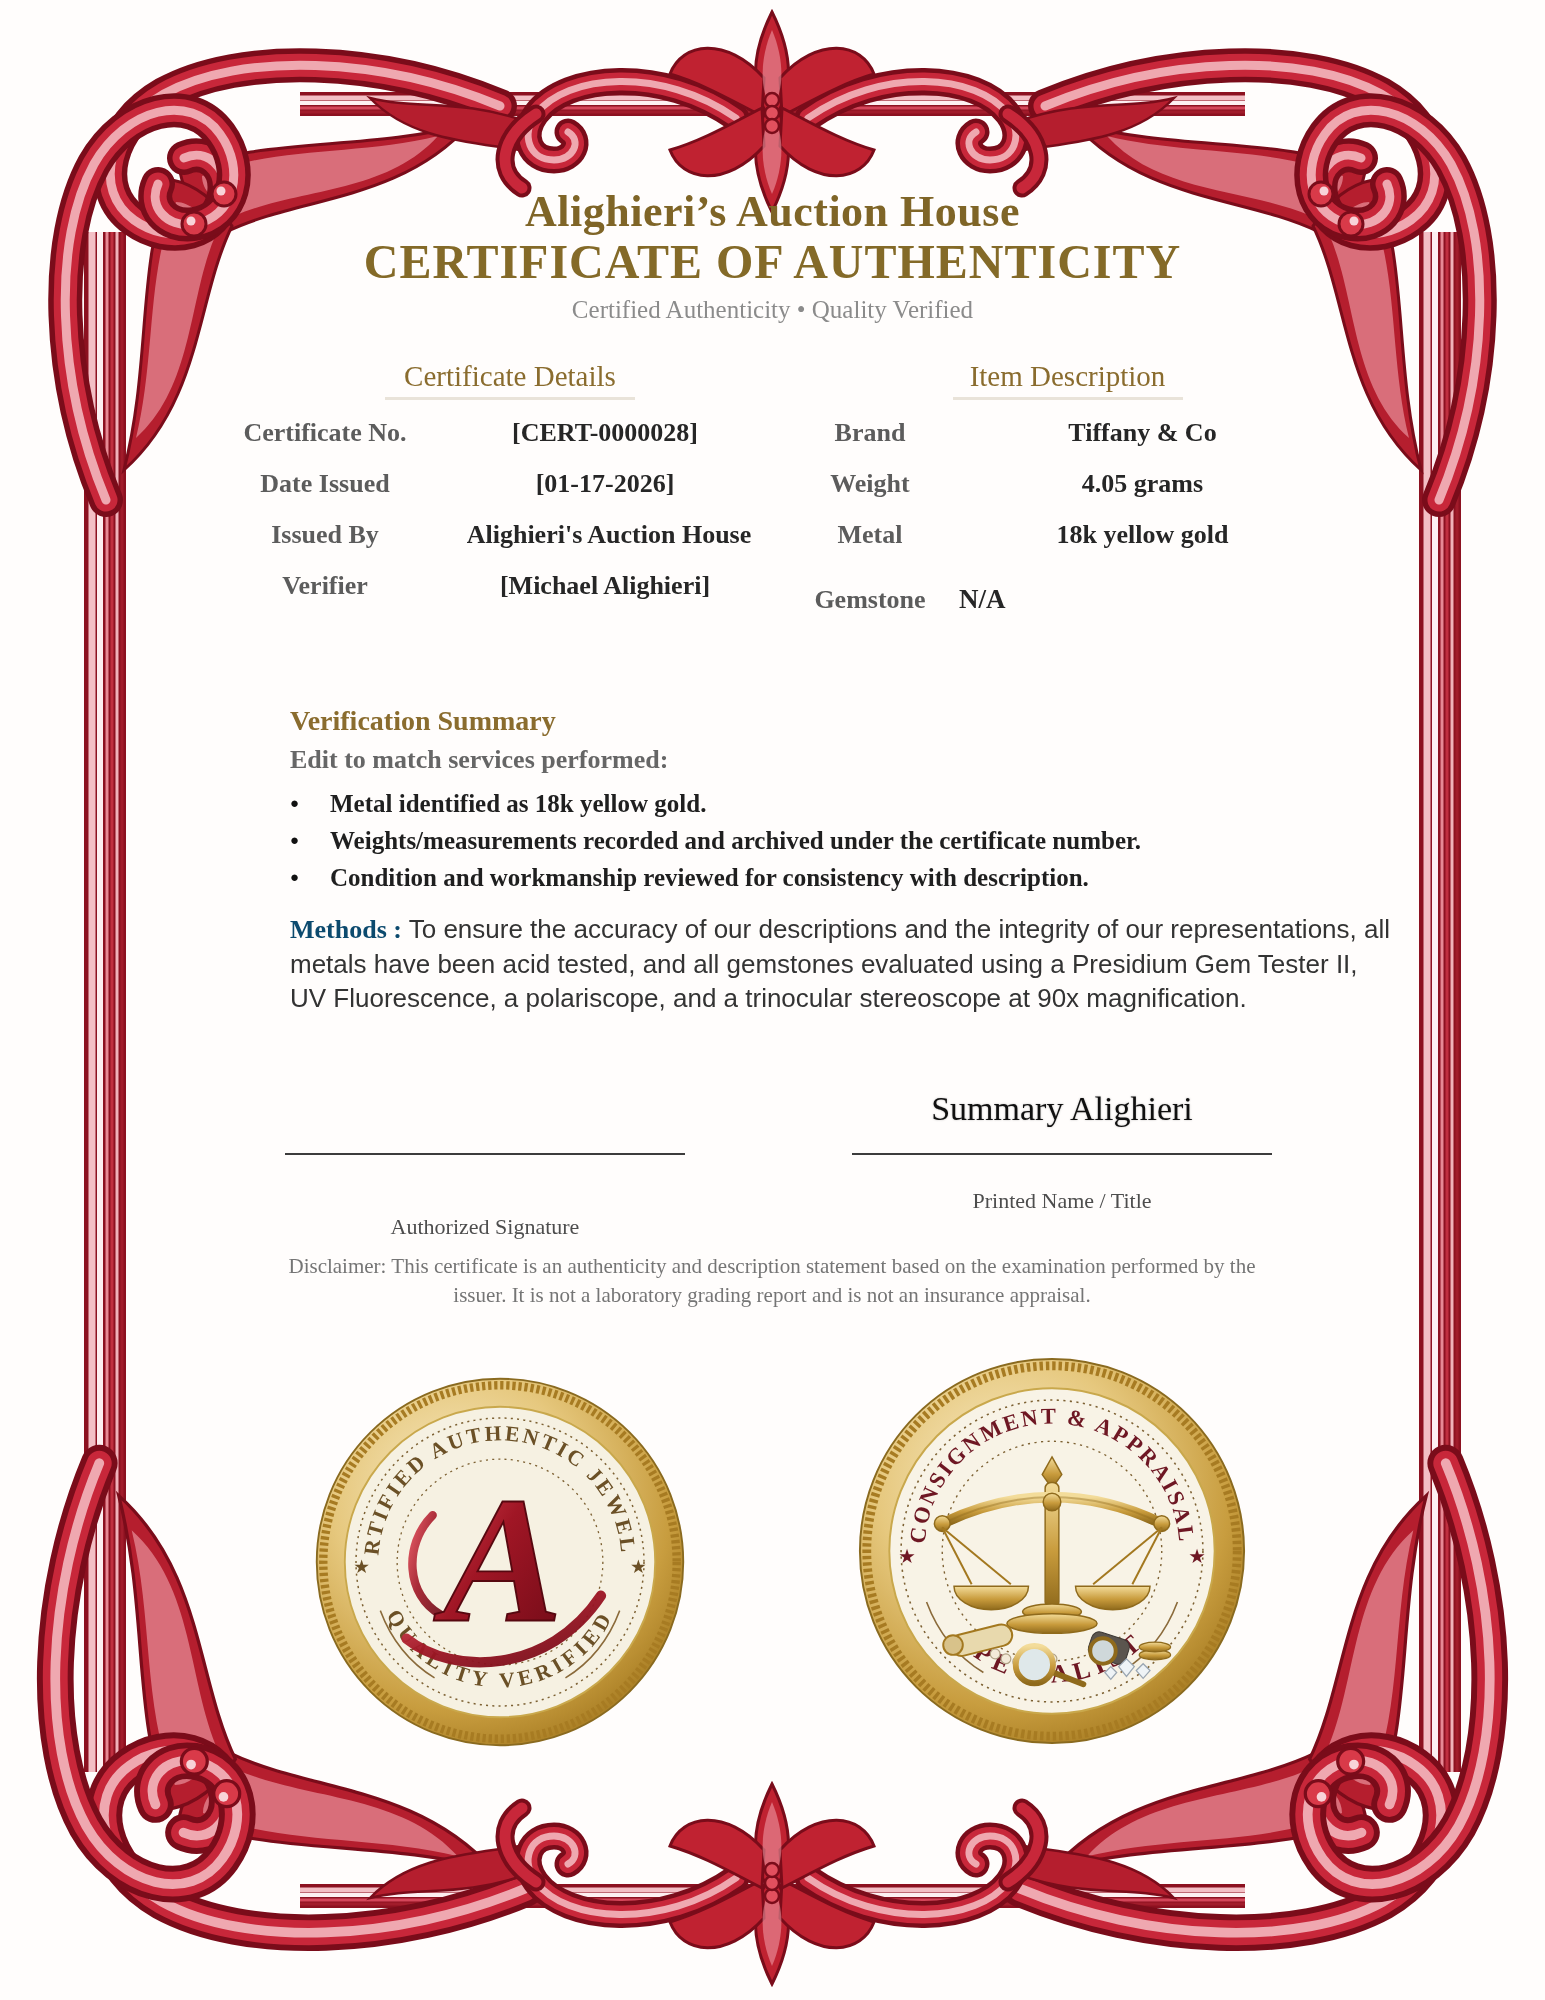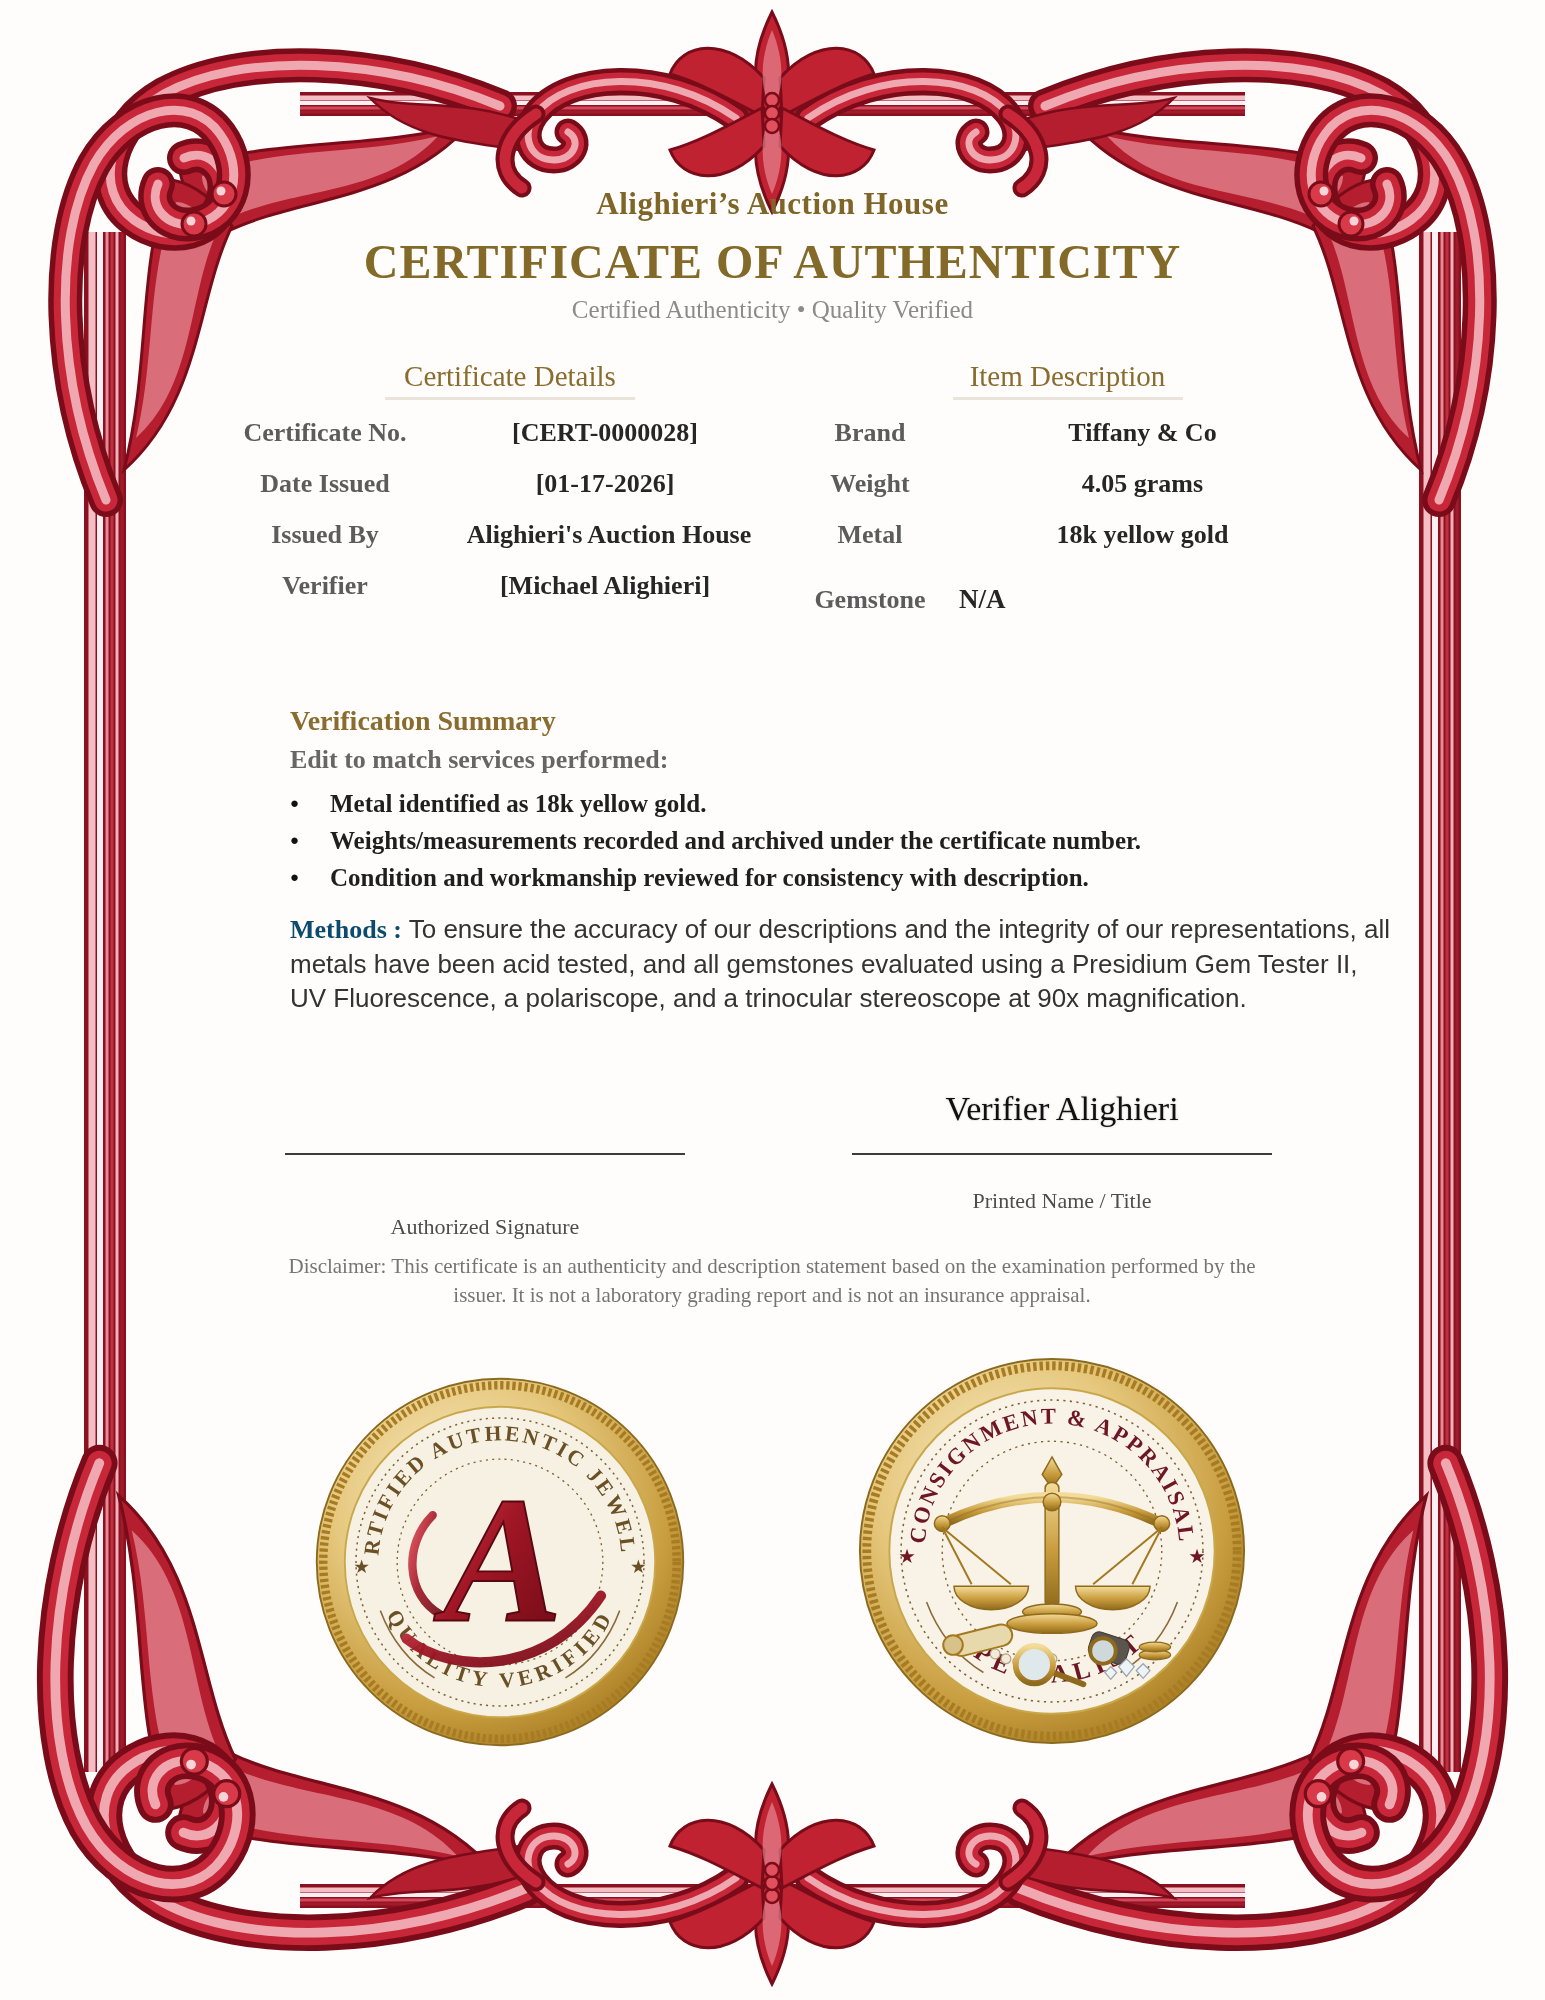--- a/index.html
+++ b/index.html
@@ -3,21 +3,21 @@
 <meta charset="utf-8">
 <style>
   html,body{margin:0;padding:0;background:#fff;}
   .page{position:relative;width:1545px;height:2000px;background:#fffdfc;overflow:hidden;
         font-family:"Liberation Serif",serif;}
   .abs{position:absolute;}
   .border-svg{position:absolute;left:0;top:0;width:1545px;height:2000px;z-index:1;}
   .content{position:absolute;left:0;top:0;width:1545px;height:2000px;z-index:2;}
 
   
-  .org{left:0;top:186px;width:1545px;text-align:center;font-size:31px;font-weight:bold;
+  .org{left:0;top:186px;width:1545px;text-align:center;font-size:44px;font-weight:bold;
        color:#7f6527;letter-spacing:.5px;}
   .doc-title{left:0;top:234px;width:1545px;text-align:center;font-size:48px;font-weight:bold;
        color:#846a28;letter-spacing:1px;}
   .tagline{left:0;top:296px;width:1545px;text-align:center;font-size:25px;color:#8b8b8b;}
 
   
   .col-head{font-size:29px;font-weight:normal;color:#8a6c2e;text-align:center;}
   .col-head .rule{display:block;margin:4px auto 0;height:0;border-bottom:3px solid rgba(120,95,40,.16);}
   .info-row{position:absolute;display:flex;align-items:center;height:51px;width:100%;}
   .info-label{font-size:26px;font-weight:bold;color:#5c5c5c;text-align:center;}
@@ -201,21 +201,21 @@
           <span class="dot">●</span>
           <span>Condition and workmanship reviewed for consistency with description.</span>
         </li>
       </ul>
       <div class="methods">
         <span class="mlabel">Methods :</span>
         <span>To ensure the accuracy of our descriptions and the integrity of our representations, all metals have been acid tested, and all gemstones evaluated using a Presidium Gem Tester II, UV Fluorescence, a polariscope, and a trinocular stereoscope at 90x magnification.</span>
       </div>
     </div>
 
-    <div class="abs sig-name" style="left:852px;top:1090px;width:420px;">Verifier Alighieri</div>
+    <div class="abs sig-name" style="left:852px;top:1090px;width:420px;">Summary Alighieri</div>
     <div class="abs sig-line" style="left:285px;top:1153px;width:400px;"></div>
     <div class="abs sig-line" style="left:852px;top:1153px;width:420px;"></div>
     <div class="abs sig-label" style="left:285px;top:1214px;width:400px;">Authorized Signature</div>
     <div class="abs sig-label" style="left:852px;top:1188px;width:420px;">Printed Name / Title</div>
 
     <div class="abs disc">
       <p>Disclaimer: This certificate is an authenticity and description statement based on the examination performed by the issuer. It is not a laboratory grading report and is not an insurance appraisal.</p>
     </div>
 
     <div class="seal" style="left:313px;top:1375px;width:374px;height:374px;">

